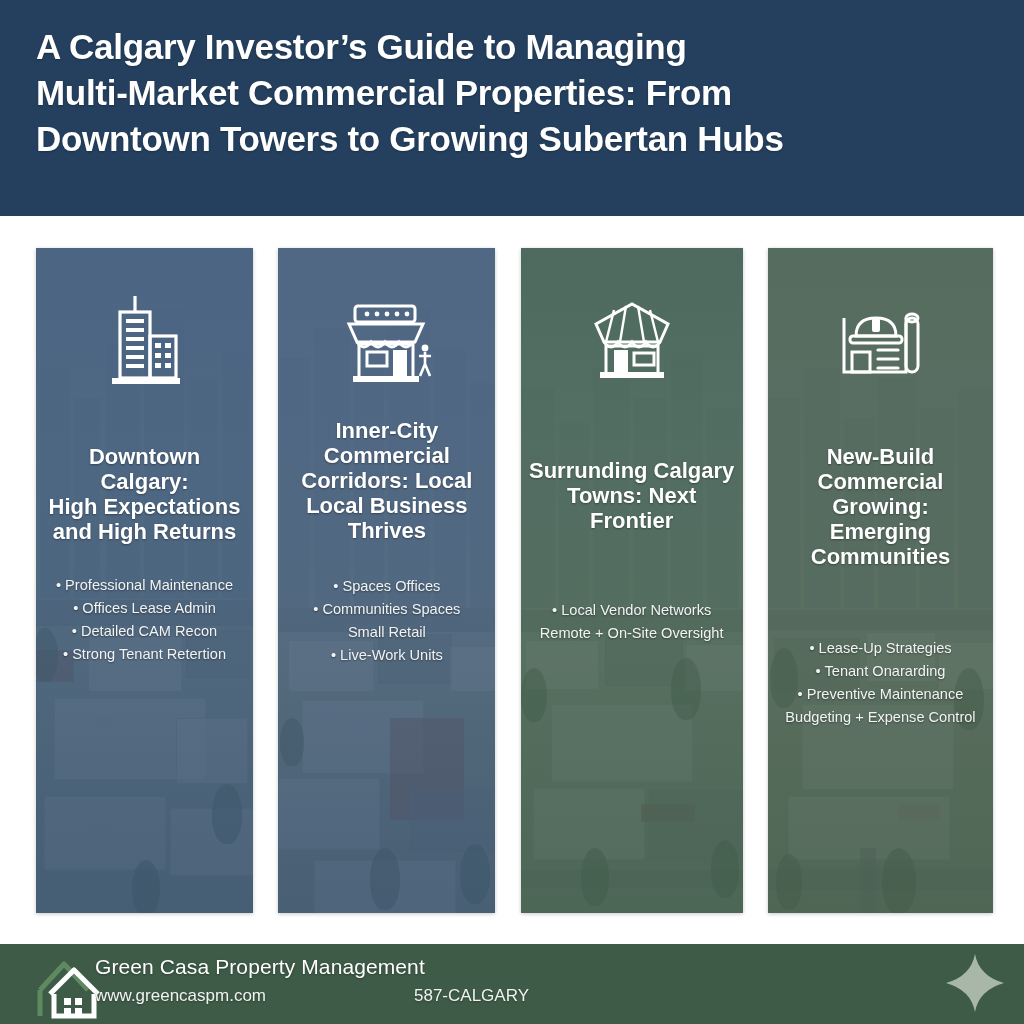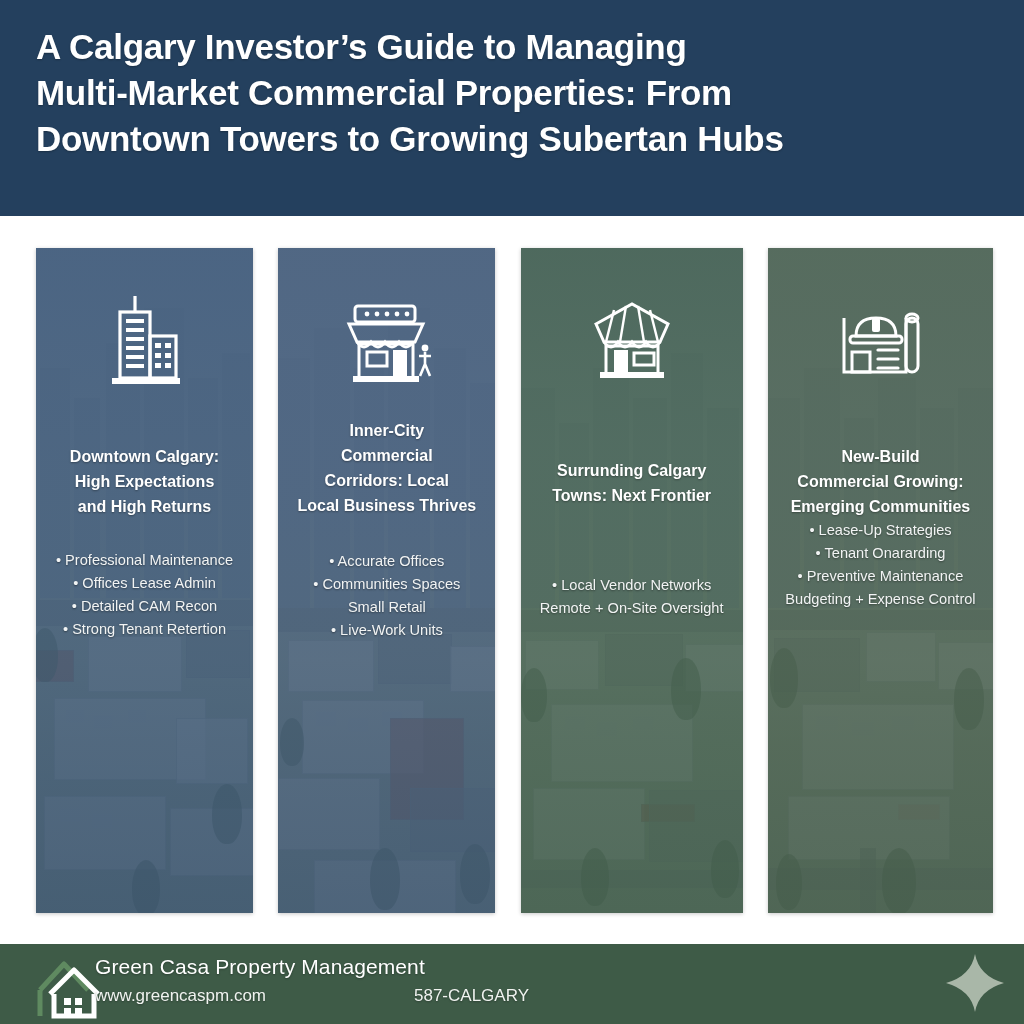--- a/index.html
+++ b/index.html
@@ -111,21 +111,21 @@
     text-align: center;
   }
   .icon-wrap {
     height: 96px;
     display: flex;
     align-items: center;
     justify-content: center;
   }
   .panel-title {
     color: #ffffff;
-    font-size: 16px;
+    font-size: 22px;
     font-weight: bold;
     line-height: 25px;
     margin: 56px 0 0 0;
     white-space: pre-line;
     text-shadow: 0 1px 2px rgba(0,0,0,0.35);
   }
   .panel-title.t2 { margin-top: 30px; }
   .panel-title.t3 { margin-top: 70px; }
   .panel-title.t4 { margin-top: 56px; }
 
@@ -135,21 +135,21 @@
     list-style: none;
     color: #f2f4f4;
     font-size: 14.6px;
     line-height: 23px;
     text-shadow: 0 1px 2px rgba(0,0,0,0.4);
     white-space: nowrap;
   }
   .bullets.b1 { margin-top: 30px; }
   .bullets.b2 { margin-top: 32px; }
   .bullets.b3 { margin-top: 66px; }
-  .bullets.b4 { }
+  .bullets.b4 { margin-top: 68px; }
   .bullets li { }
   .bullets li.nobullet { }
 
   
   .footer {
     position: absolute;
     left: 0;
     top: 944px;
     width: 1024px;
     height: 80px;
@@ -313,21 +313,21 @@
             <circle cx="88" cy="54" r="3.4" fill="#ffffff" stroke="none"></circle>
             <path d="M88 58 L88 70 M88 70 L83 82 M88 70 L93 82 M82 62 L94 62"></path>
           </g>
         </svg>
       </div>
       <div class="panel-title t2">Inner-City
 Commercial
 Corridors: Local
 Local Business Thrives</div>
       <ul class="bullets b2">
-        <li>• Accurate Offices</li>
+        <li>• Spaces Offices</li>
         <li>• Communities Spaces</li>
         <li class="nobullet">Small Retail</li>
         <li>• Live-Work Units</li>
       </ul>
     </div>
   </div>
 
   <div class="panel wide">
     <div class="photo">
       <div class="sky-build" style="left:0;   top:140px;width:34px; height:220px;"></div>

